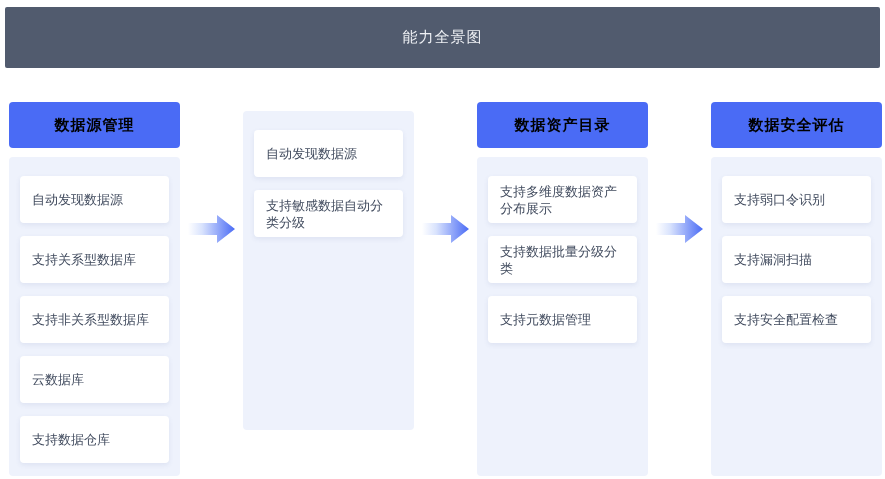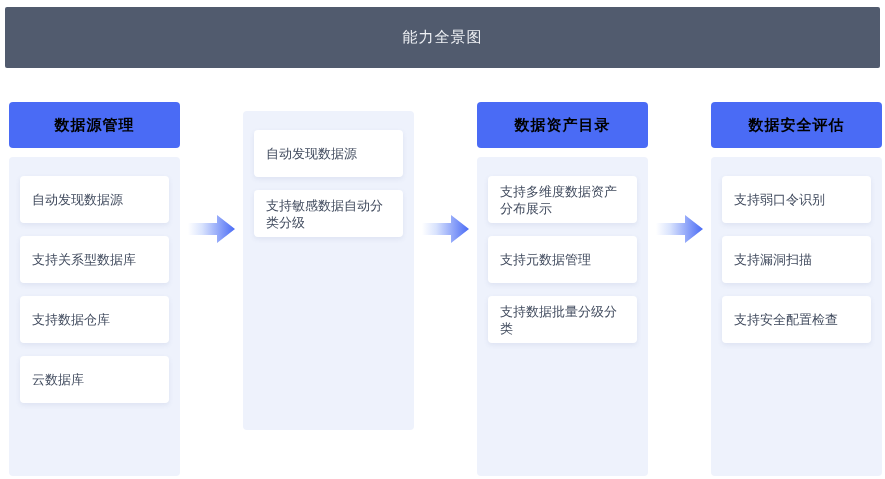--- a/index.html
+++ b/index.html
@@ -102,22 +102,23 @@
 <div class="banner">
   <span class="banner-title">能力全景图</span>
 </div>
 
 <div class="flow">
     <div class="column">
       <div class="col-header">数据源管理</div>
       <div class="panel">
         <div class="card">自动发现数据源</div>
         <div class="card">支持关系型数据库</div>
+        <div class="card">支持非关系型数据库</div>
+        <div class="card">云数据库</div>
         <div class="card">支持数据仓库</div>
-        <div class="card">云数据库</div>
       </div>
     </div>
     <div class="gap">
       <svg width="48" height="30" viewBox="0 0 48 30">
         <polygon points="0,9 29,9 29,1 47,15 29,29 29,21 0,21" fill="url(#arrowGrad)"></polygon>
       </svg>
     </div>
     <div class="column">
       <div class="panel">
         <div class="card">自动发现数据源</div>
@@ -126,22 +127,22 @@
     </div>
     <div class="gap">
       <svg width="48" height="30" viewBox="0 0 48 30">
         <polygon points="0,9 29,9 29,1 47,15 29,29 29,21 0,21" fill="url(#arrowGrad)"></polygon>
       </svg>
     </div>
     <div class="column">
       <div class="col-header">数据资产目录</div>
       <div class="panel">
         <div class="card">支持多维度数据资产分布展示</div>
+        <div class="card">支持数据批量分级分类</div>
         <div class="card">支持元数据管理</div>
-        <div class="card">支持数据批量分级分类</div>
       </div>
     </div>
     <div class="gap">
       <svg width="48" height="30" viewBox="0 0 48 30">
         <polygon points="0,9 29,9 29,1 47,15 29,29 29,21 0,21" fill="url(#arrowGrad)"></polygon>
       </svg>
     </div>
     <div class="column">
       <div class="col-header">数据安全评估</div>
       <div class="panel">

